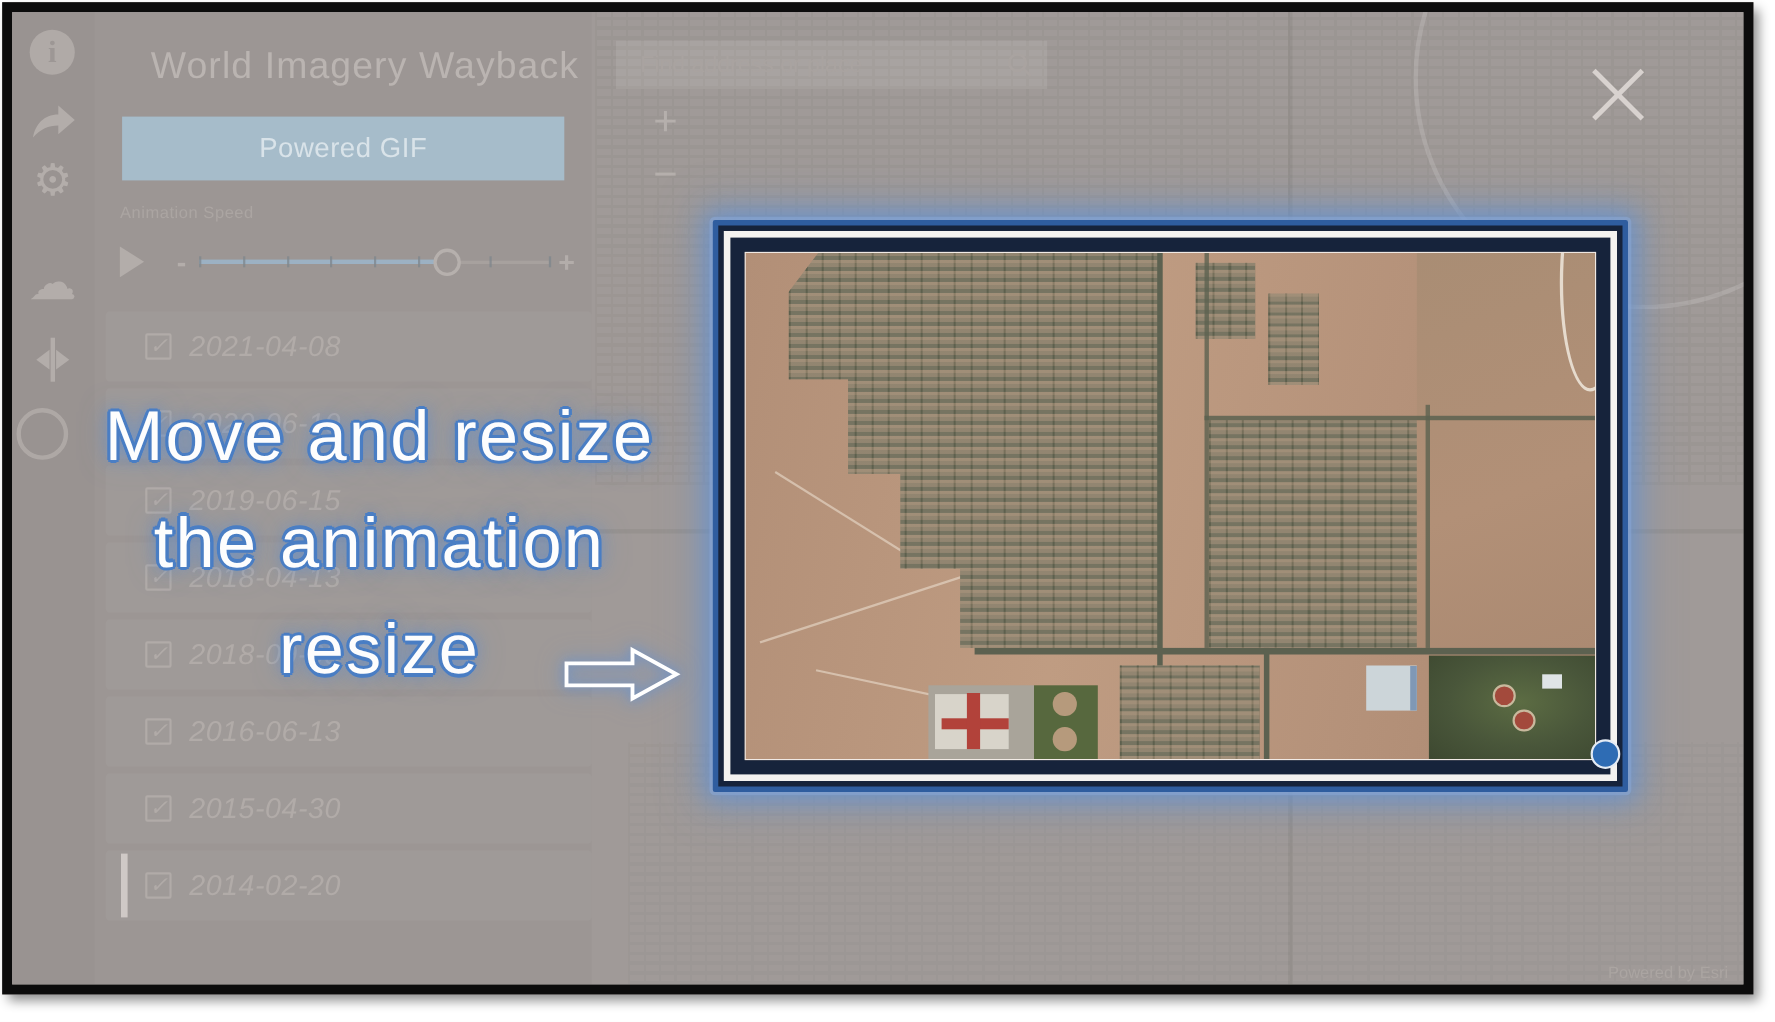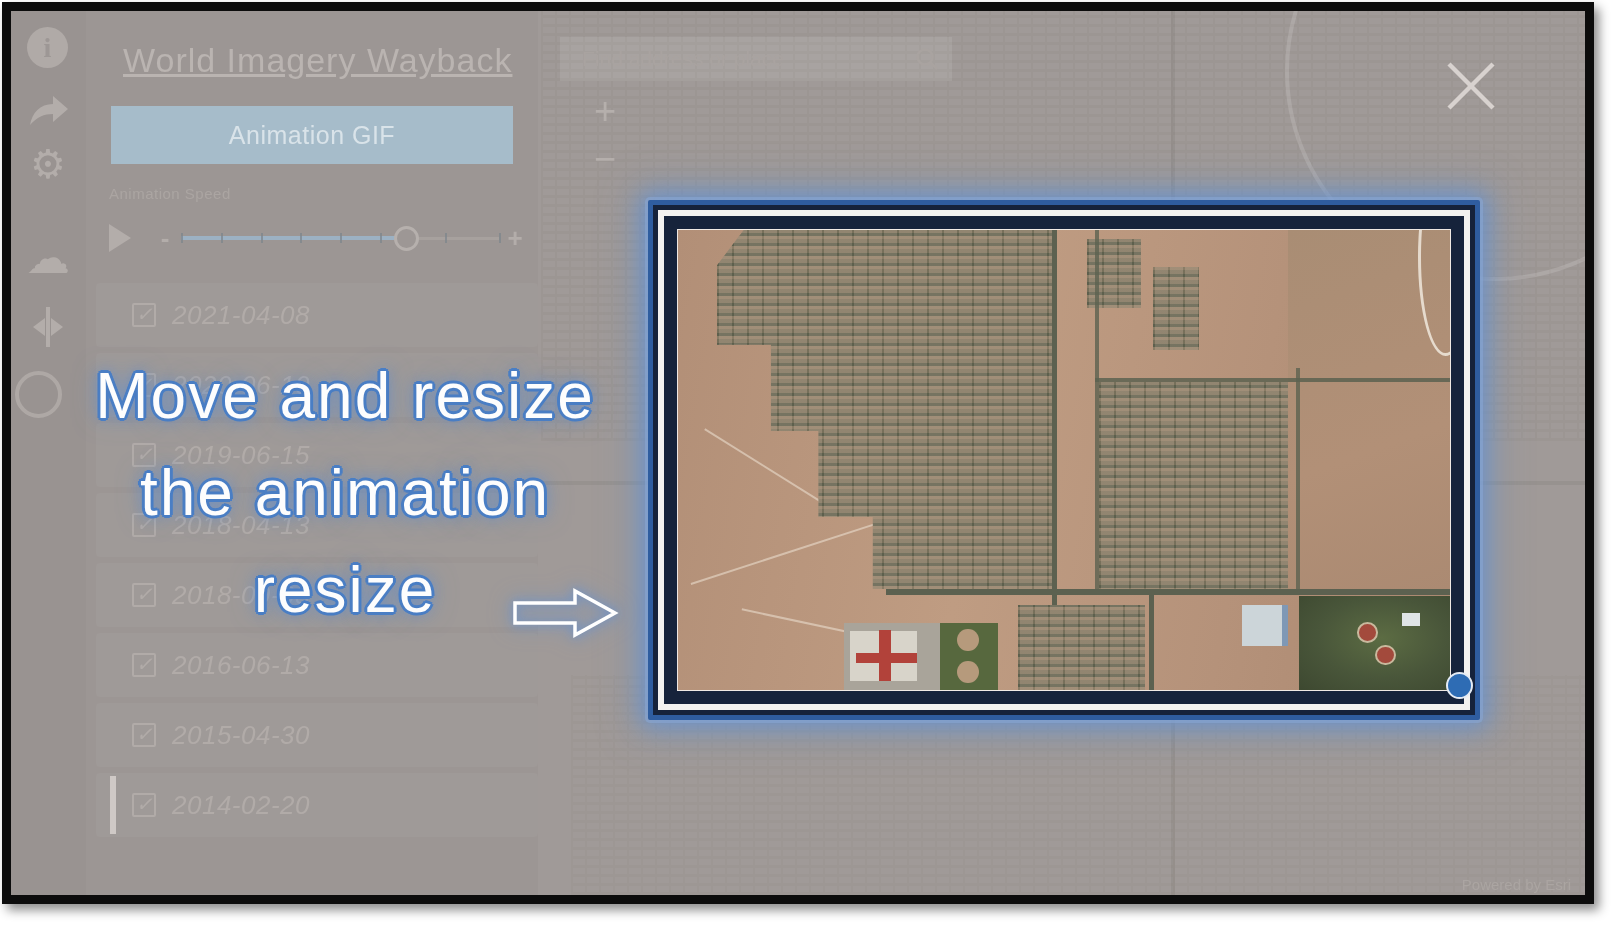--- a/index.html
+++ b/index.html
@@ -38,22 +38,22 @@
   .swipe { left:13px; top:296px; width:48px; height:40px; }
   .swipe .bar { position:absolute; left:22px; top:0; width:4px; height:40px; background:#b3adaa; }
   .swipe .tri-l { position:absolute; left:0; top:11px; width:0; height:0;
                   border:9px solid transparent; border-right:12px solid #b3adaa; }
   .swipe .tri-r { position:absolute; right:0; top:11px; width:0; height:0;
                   border:9px solid transparent; border-left:12px solid #b3adaa; }
   .ring { left:4px; top:360px; width:47px; height:47px; border-radius:50%;
           border:4px solid rgba(186,180,177,.65); }
 
   
-  .app-title { position:absolute; left:112px; top:30px; font-size:34px; font-weight:300;
-               letter-spacing:1px; color:#bab4b1;text-decoration:underline; }
+  .app-title { position:absolute; left:126px; top:30px; font-size:34px; font-weight:300;
+               letter-spacing:1px; color:#bab4b1; }
   .dl-btn { position:absolute; left:100px; top:95px; width:402px; height:58px;
             background:#a6bcca; color:#d9e3e9; font-size:25px; font-weight:300;
             text-align:center; line-height:58px; letter-spacing:.5px; }
   .speed-label { position:absolute; left:98px; top:174px; font-size:15px;
                  color:#aba5a2; letter-spacing:.5px; }
   .slider-row { position:absolute; left:98px; top:207px; width:416px; height:40px;
                 display:flex; align-items:center; }
   .play { width:0; height:0; border:14px solid transparent;
           border-left:22px solid #b3adaa; margin-right:10px; }
   .minus-lbl,.plus-lbl { color:#b3adaa; font-size:26px; font-weight:bold; width:20px;
@@ -186,21 +186,21 @@
     <div class="ic cloud">☁</div>
     <div class="ic swipe">
       <div class="bar"></div>
       <div class="tri-l"></div>
       <div class="tri-r"></div>
     </div>
     <div class="ic ring"></div>
   </div>
 
   <div class="app-title">World Imagery Wayback</div>
-  <div class="dl-btn">Animation GIF</div>
+  <div class="dl-btn">Powered GIF</div>
   <div class="speed-label">Animation Speed</div>
 
   <div class="slider-row">
     <div class="play"></div>
     <div class="minus-lbl">-</div>
     <div class="track-wrap">
       <div class="track"></div>
       <div class="track-fill"></div>
       <span class="tick" style="left:0%"></span>
       <span class="tick" style="left:12.5%"></span>

